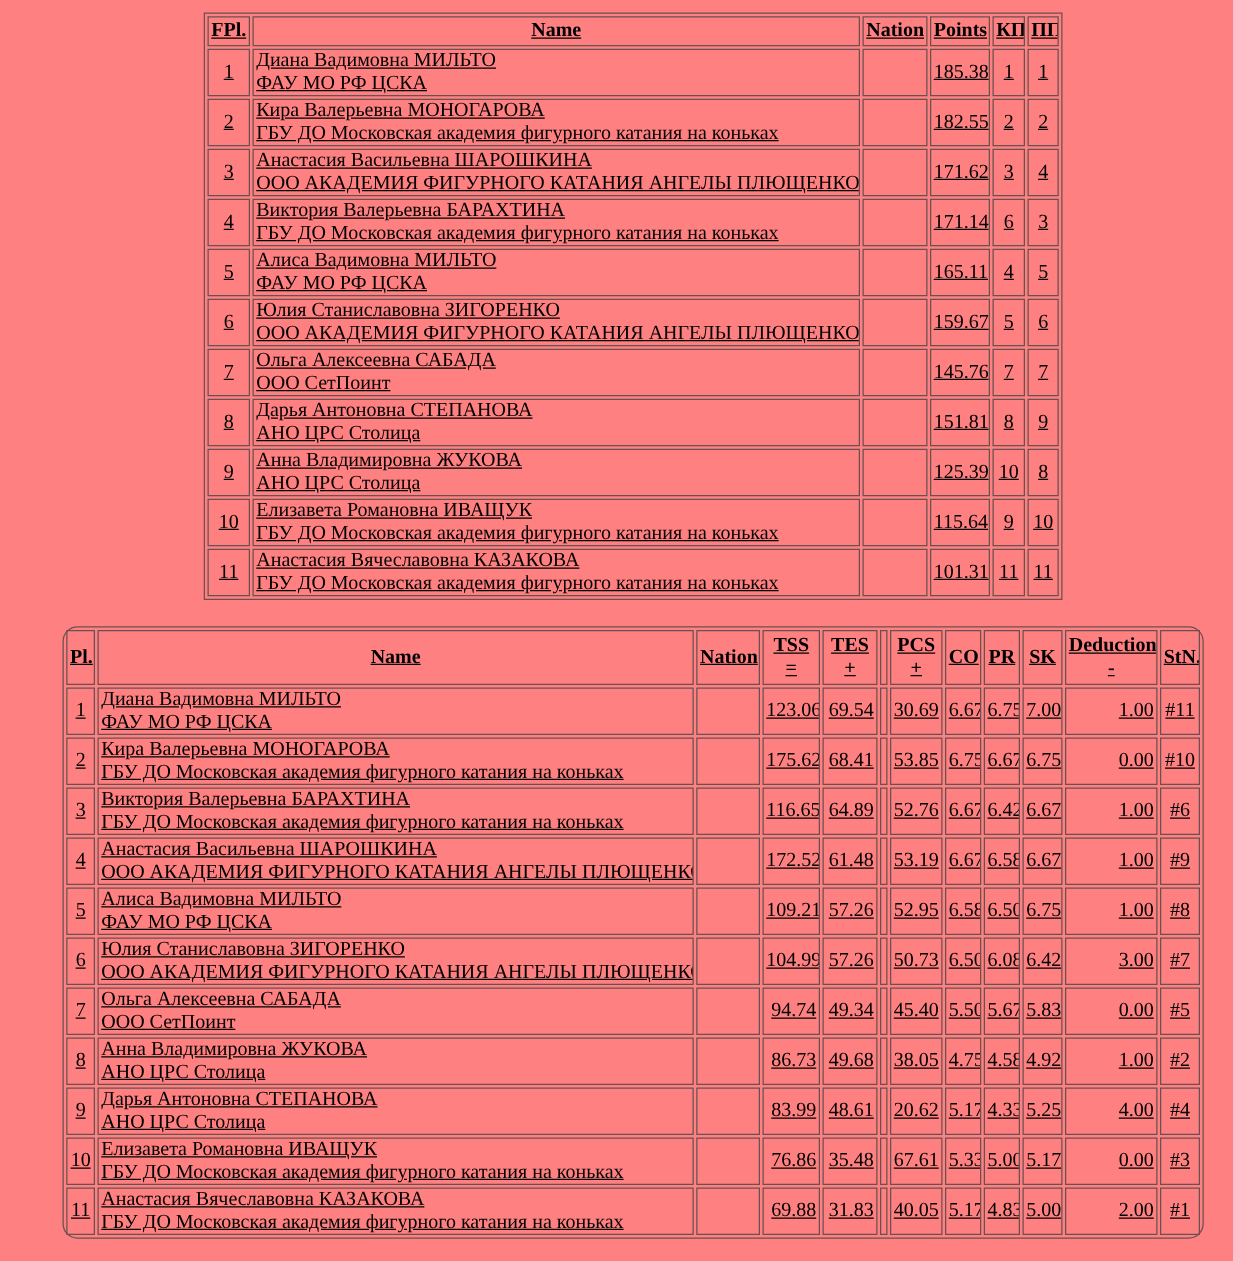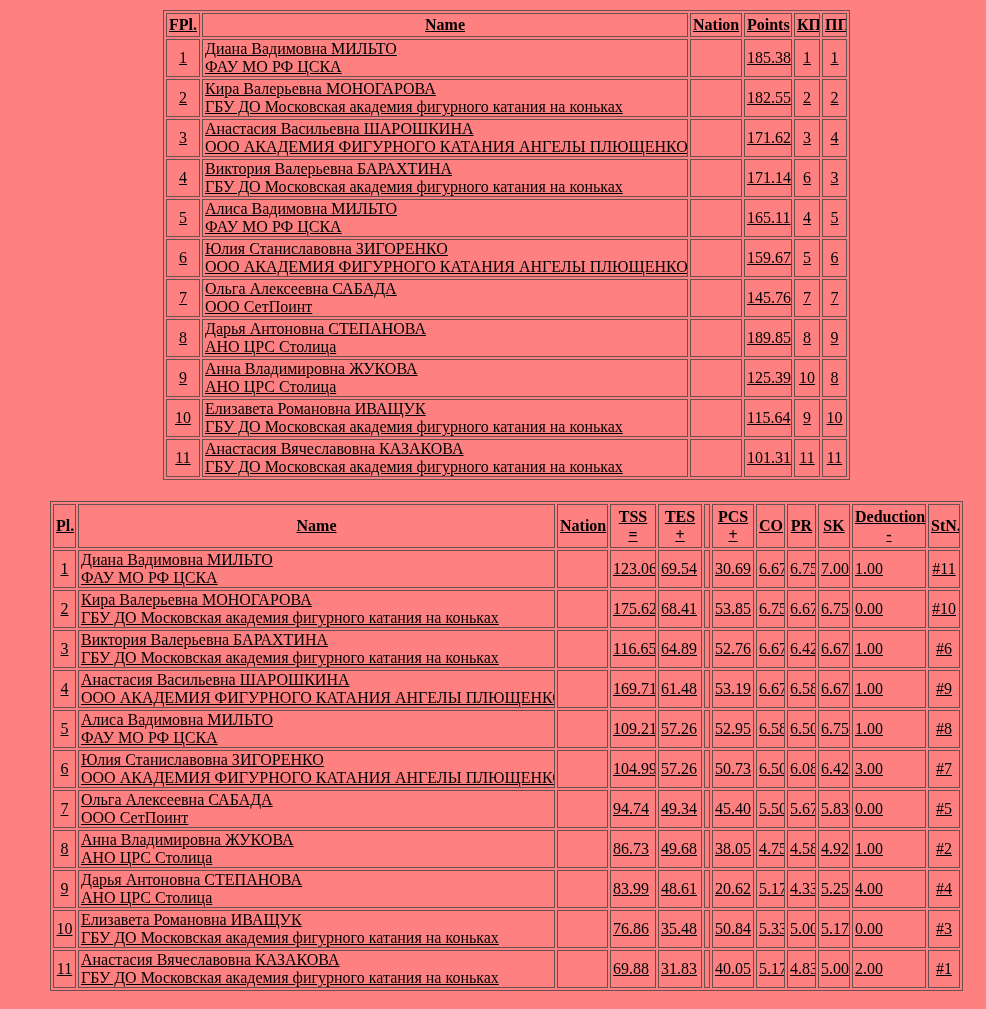--- a/index.html
+++ b/index.html
@@ -23,28 +23,28 @@
     border: 1px solid #6a5050;
     padding: 0 2px;
     vertical-align: middle;
     line-height: 18px;
     overflow: hidden;
     white-space: nowrap;
   }
   th { font-weight: bold; text-align: center; }
 
   .t1 { margin: 10px 0 0 163px; width: 687px; }
-  .t2 { margin: 21px 0 0 50px;  width: 913px; }
+  .t2 { margin: 21px 0 0 50px;  width: 913px; border-radius: 12px; }
 
   .t1 thead th { height: 22px; }
   .t2 thead th { height: 42px; }
   .t1 tbody td, .t2 tbody td { height: 36px; }
 
   td.c-center { text-align: center; }
-  td.c-right  { }
+  td.c-right  { text-align: right; }
   td.c-name   { text-align: left; }
   .nm-line { display: block; }
   .hdr-line { display: block; line-height: 18px; }
 </style>
 </head>
 <body>
 
 <table class="t1">
   <colgroup>
     <col style="width:34px">
@@ -149,21 +149,21 @@
     <td class="c-center">7</td>
   </tr>
 
   <tr>
     <td class="c-center">8</td>
     <td class="c-name">
       <span class="nm-line">Дарья Антоновна СТЕПАНОВА</span>
       <span class="nm-line">АНО ЦРС Столица</span>
     </td>
     <td></td>
-    <td class="c-right">189.85</td>
+    <td class="c-right">151.81</td>
     <td class="c-center">8</td>
     <td class="c-center">9</td>
   </tr>
 
   <tr>
     <td class="c-center">9</td>
     <td class="c-name">
       <span class="nm-line">Анна Владимировна ЖУКОВА</span>
       <span class="nm-line">АНО ЦРС Столица</span>
     </td>
@@ -297,21 +297,21 @@
     <td class="c-center">#6</td>
   </tr>
 
   <tr>
     <td class="c-center">4</td>
     <td class="c-name">
       <span class="nm-line">Анастасия Васильевна ШАРОШКИНА</span>
       <span class="nm-line">ООО АКАДЕМИЯ ФИГУРНОГО КАТАНИЯ АНГЕЛЫ ПЛЮЩЕНКО</span>
     </td>
     <td></td>
-    <td class="c-right">169.71</td>
+    <td class="c-right">172.52</td>
     <td class="c-right">61.48</td>
     <td></td>
     <td class="c-right">53.19</td>
     <td class="c-center">6.67</td>
     <td class="c-center">6.58</td>
     <td class="c-center">6.67</td>
     <td class="c-right">1.00</td>
     <td class="c-center">#9</td>
   </tr>
 
@@ -408,21 +408,21 @@
   <tr>
     <td class="c-center">10</td>
     <td class="c-name">
       <span class="nm-line">Елизавета Романовна ИВАЩУК</span>
       <span class="nm-line">ГБУ ДО Московская академия фигурного катания на коньках</span>
     </td>
     <td></td>
     <td class="c-right">76.86</td>
     <td class="c-right">35.48</td>
     <td></td>
-    <td class="c-right">50.84</td>
+    <td class="c-right">67.61</td>
     <td class="c-center">5.33</td>
     <td class="c-center">5.00</td>
     <td class="c-center">5.17</td>
     <td class="c-right">0.00</td>
     <td class="c-center">#3</td>
   </tr>
 
   <tr>
     <td class="c-center">11</td>
     <td class="c-name">

